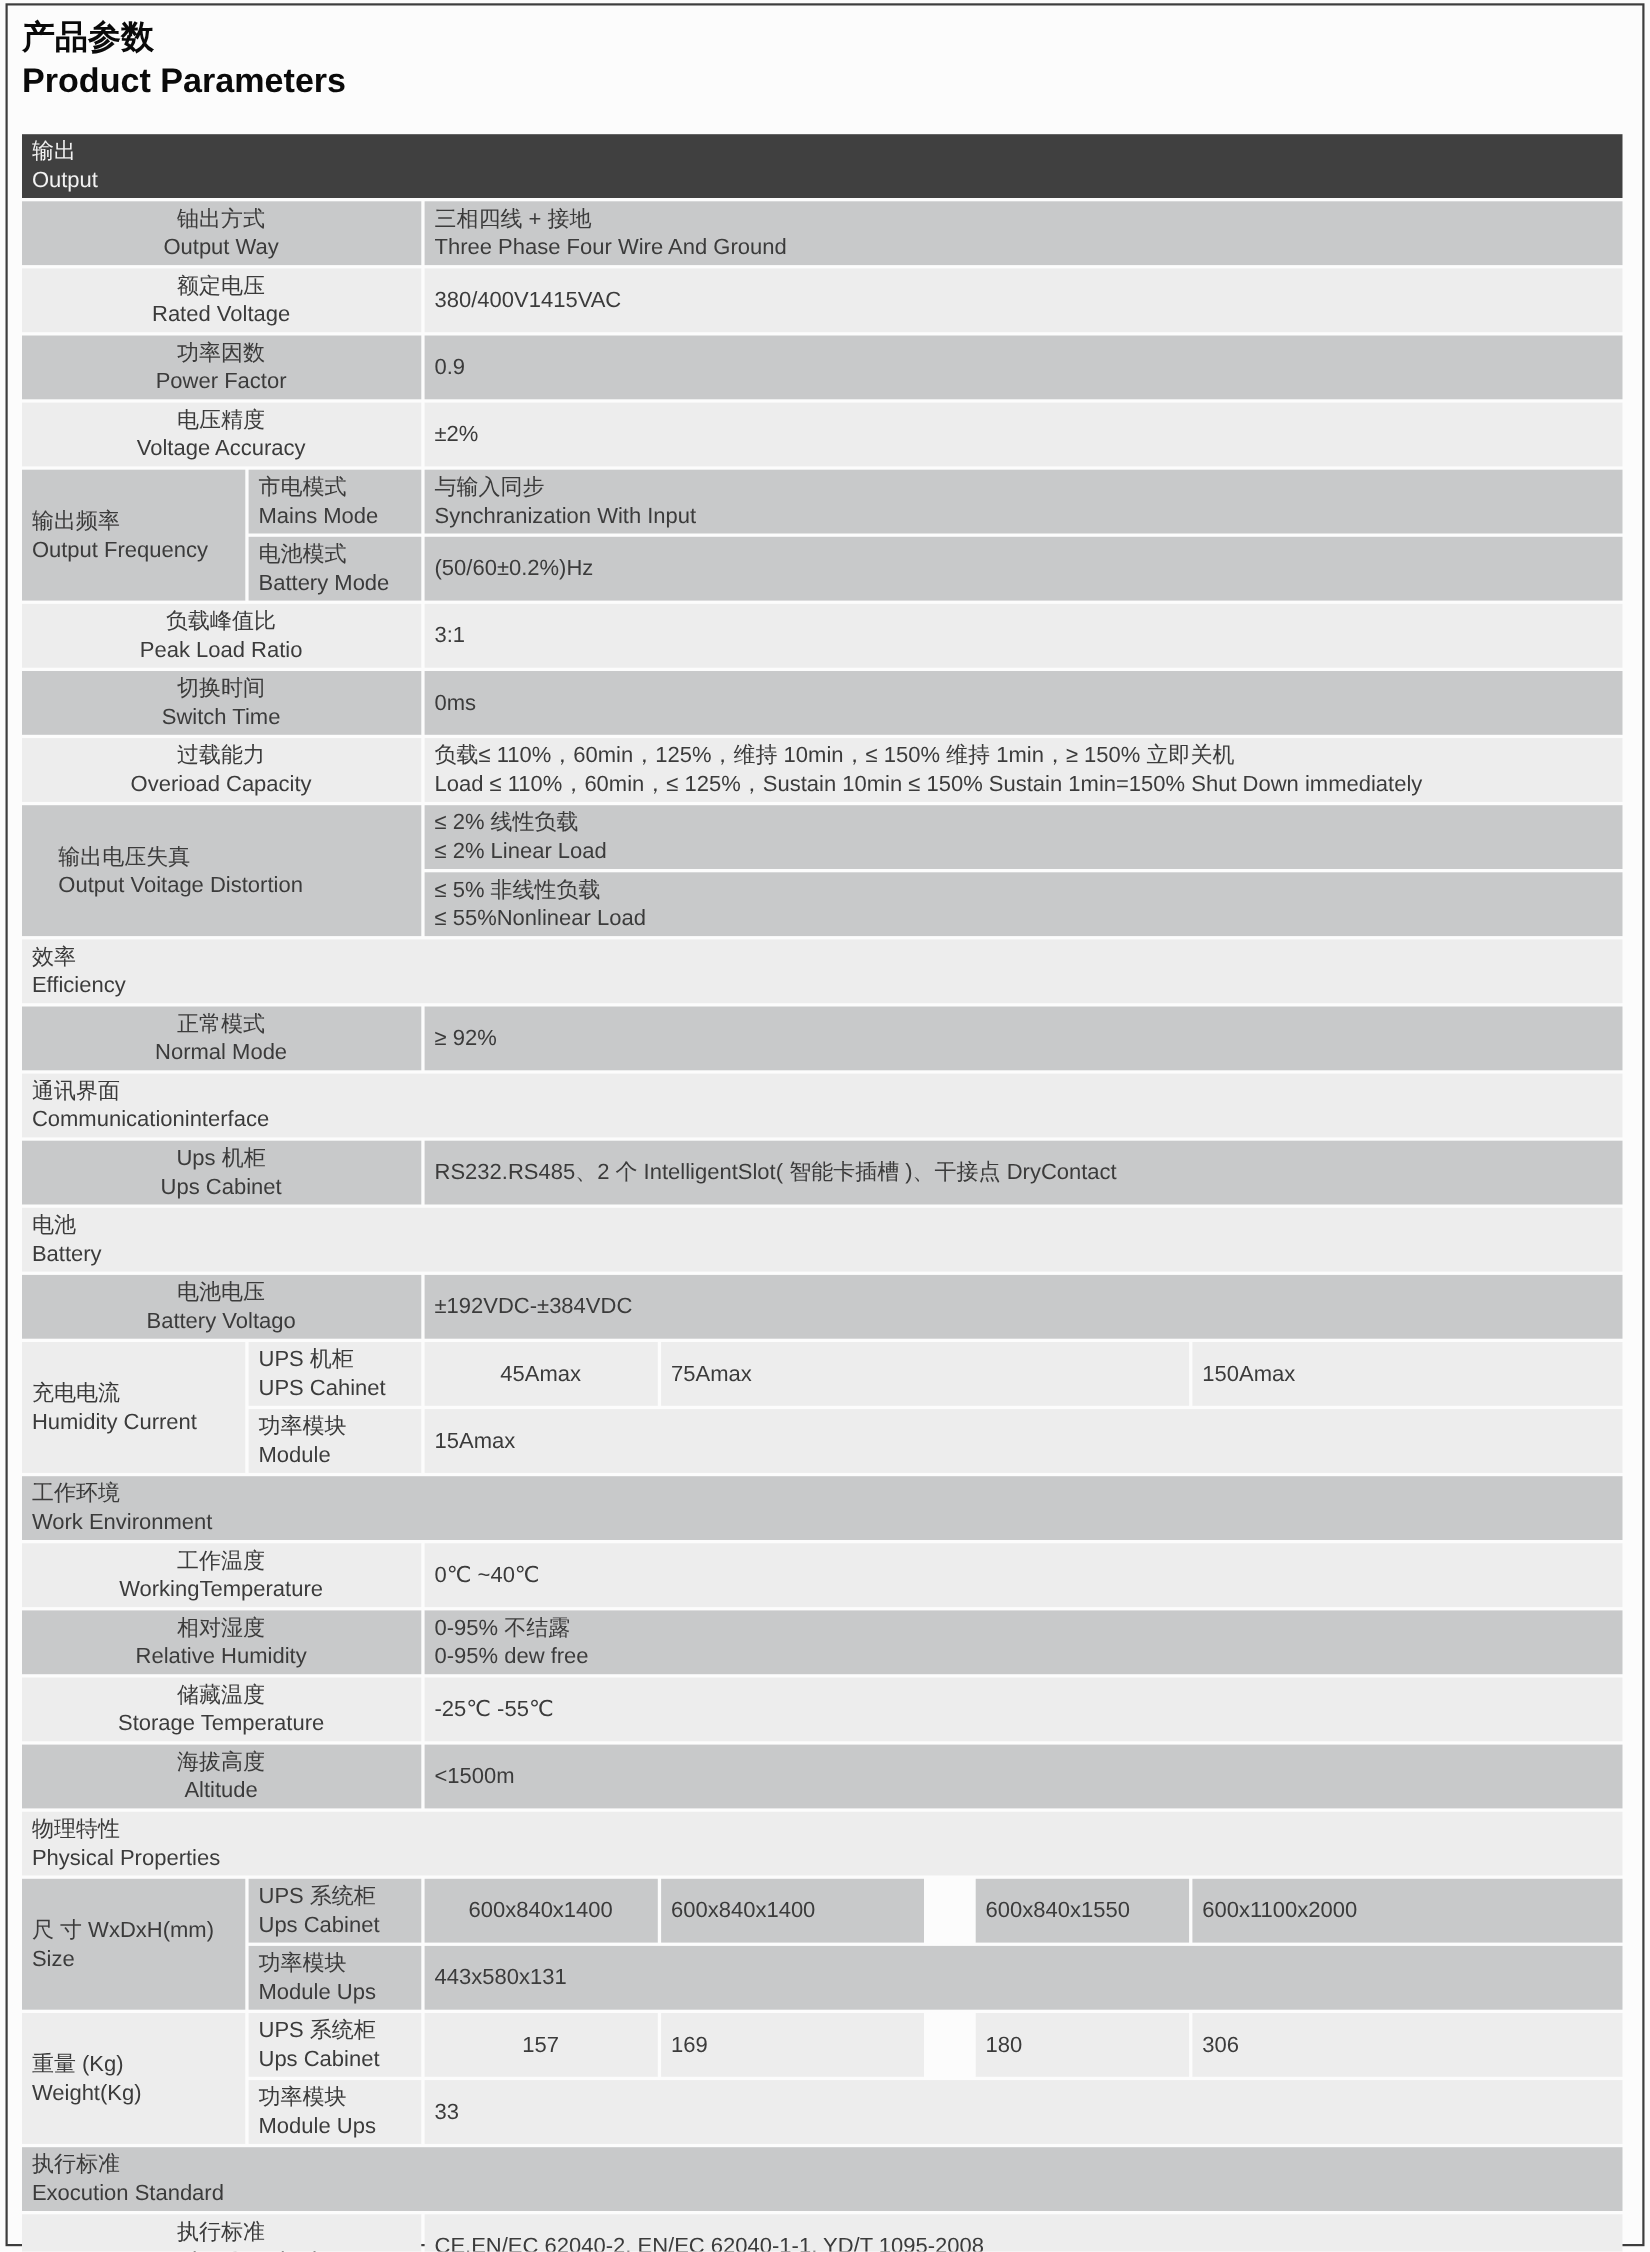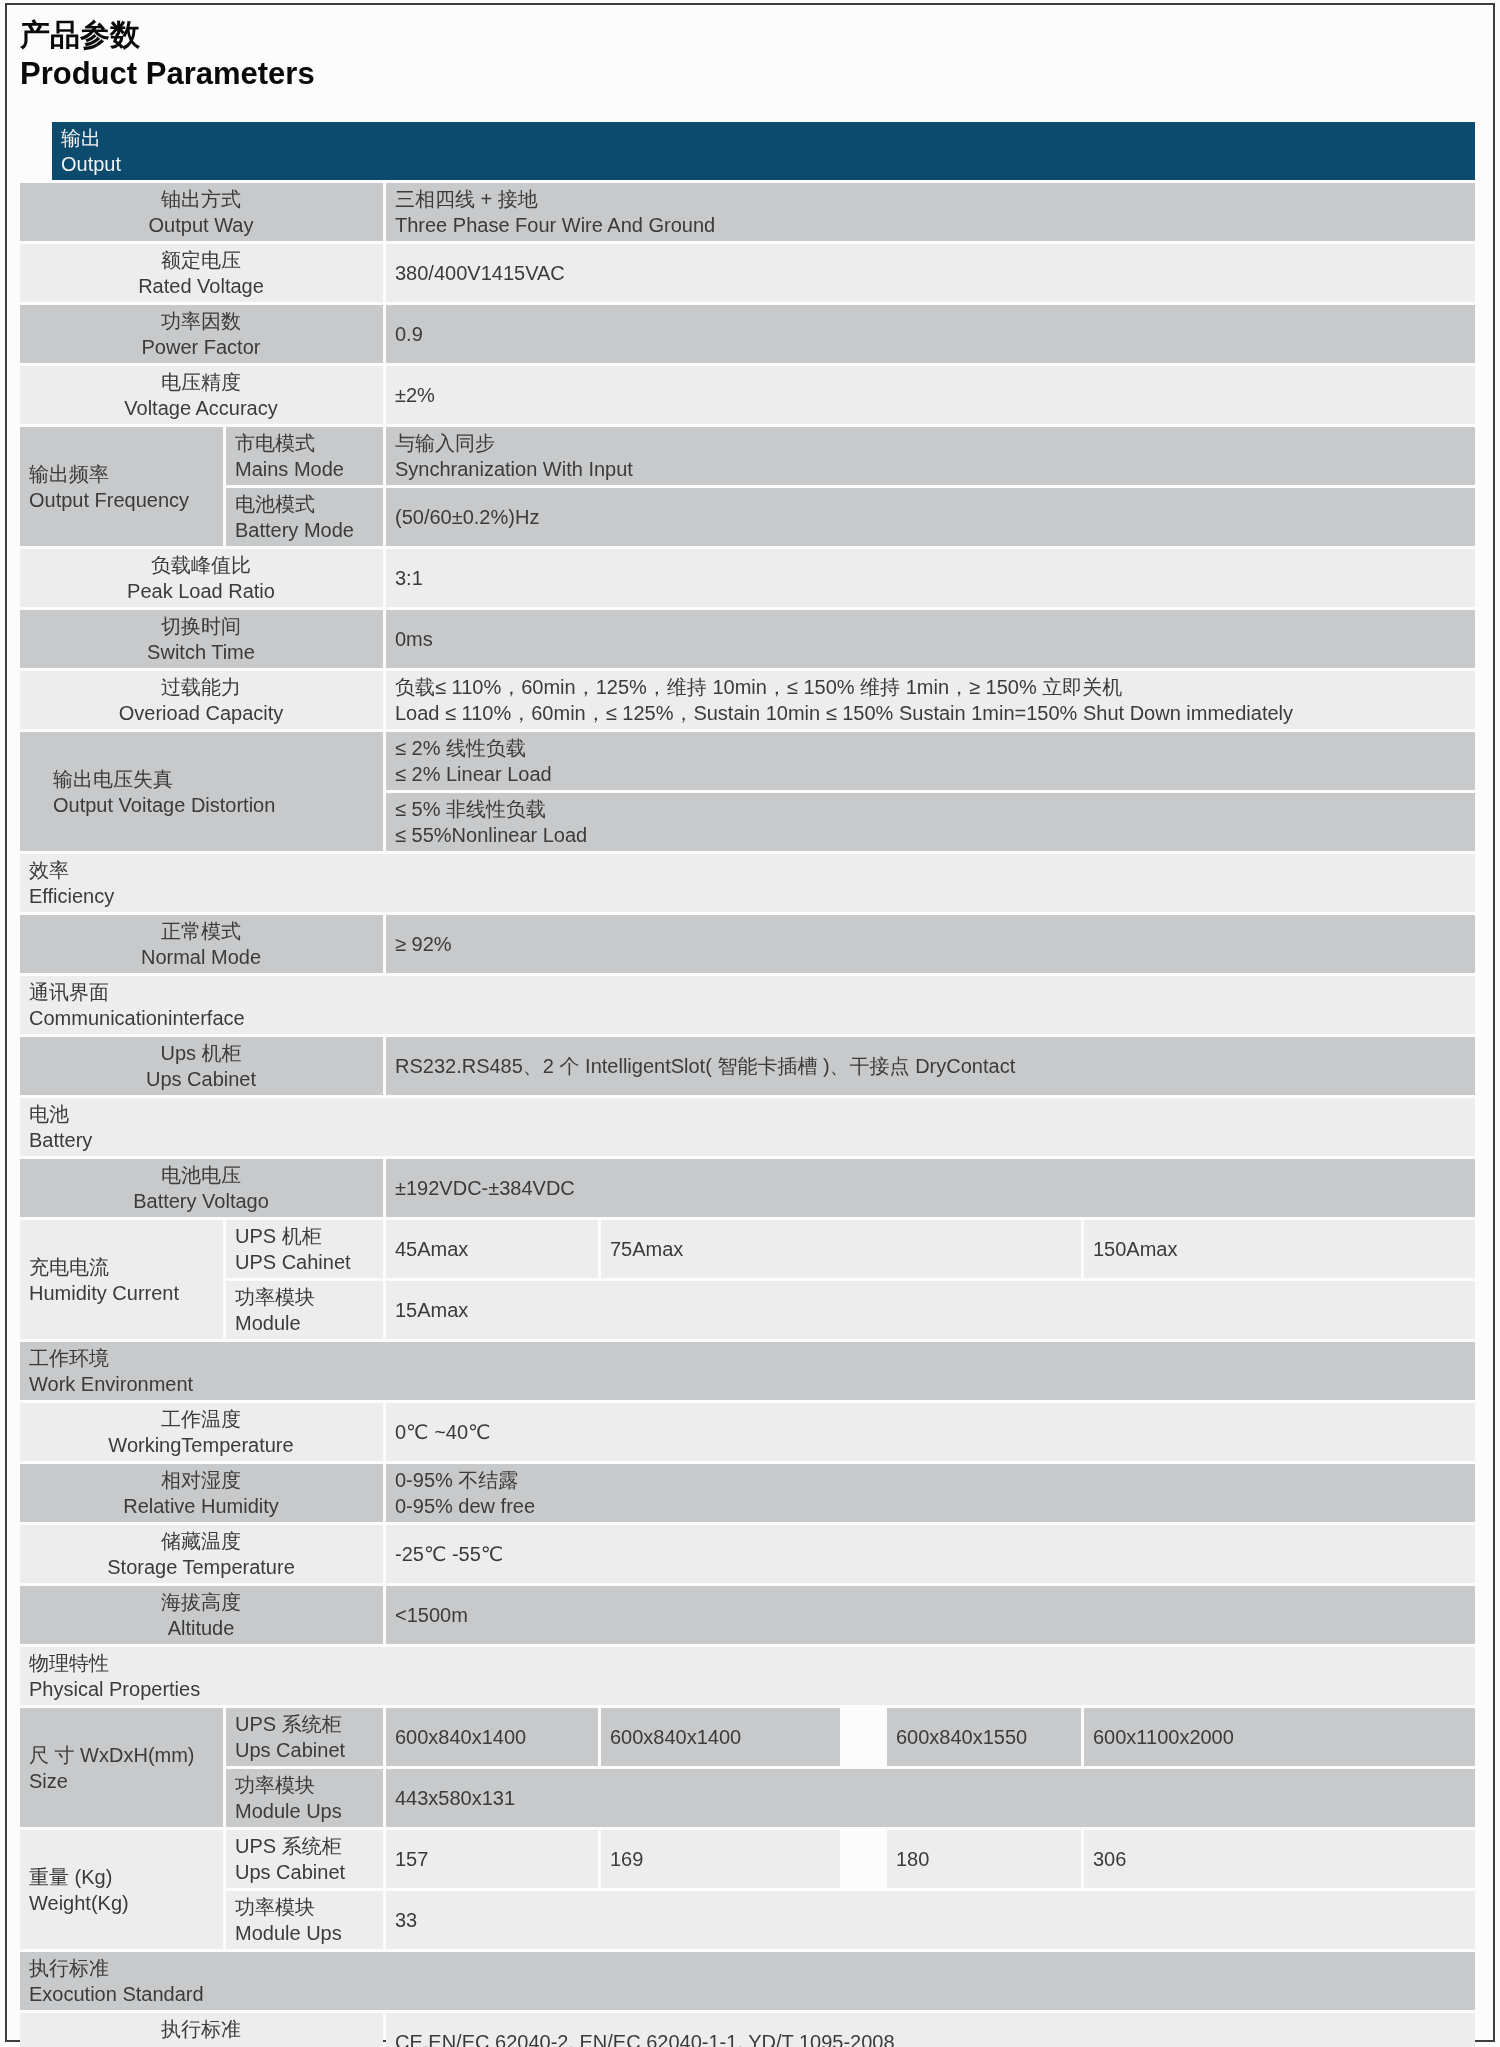--- a/index.html
+++ b/index.html
@@ -10,32 +10,32 @@
   .title-zh{font-size:30px;font-weight:bold;color:#0a0a0a;line-height:38px;}
   .title-en{font-size:31px;font-weight:bold;color:#0a0a0a;line-height:40px;}
   .table{position:absolute;left:20px;top:122px;width:1455px;display:flex;flex-direction:column;gap:3px;}
   .trow{display:grid;grid-template-columns:203px 157px 212px 239px 238px 1fr;gap:3px;
         grid-auto-rows:minmax(57px,auto);}
   .grp{grid-template-rows:minmax(57px,auto) minmax(57px,auto);}
   .cell{display:flex;flex-direction:column;justify-content:center;padding:3px 10px 3px 9px;}
   .zh,.en{font-size:20px;line-height:26px;color:#3b3b3b;white-space:pre-wrap;}
   .shade-d .cell{background:#c8c9ca;}
   .shade-l .cell{background:#ededed;}
-  .hdr .cell{background:#0c4a6e;margin-left:32px;}
+  .hdr .cell{background:#404040;}
   .hdr .zh,.hdr .en{color:#f2f2f2;}
   .span-label{grid-column:1/3;align-items:center;}
   .span-value{grid-column:3/7;}
   .span-all{grid-column:1/7;}
   .c1-2r{grid-column:1;grid-row:1/3;}
   .clab2r{grid-column:1/3;grid-row:1/3;padding-left:33px;}
   .c2r1{grid-column:2;grid-row:1;}
   .c2r2{grid-column:2;grid-row:2;}
   .v-all-r1{grid-column:3/7;grid-row:1;}
   .v-all-r2{grid-column:3/7;grid-row:2;}
-  .v1r1{grid-column:3;grid-row:1;}
+  .v1r1{grid-column:3;grid-row:1;text-align:center;}
   .v2r1{grid-column:4;grid-row:1;}
   .v3r1{grid-column:5;grid-row:1;margin-left:44px;}
   .v4r1{grid-column:6;grid-row:1;}
   .v23r1{grid-column:4/6;grid-row:1;}
 </style>
 </head>
 <body>
 
 <div class="page">
   <div class="frame"></div>

